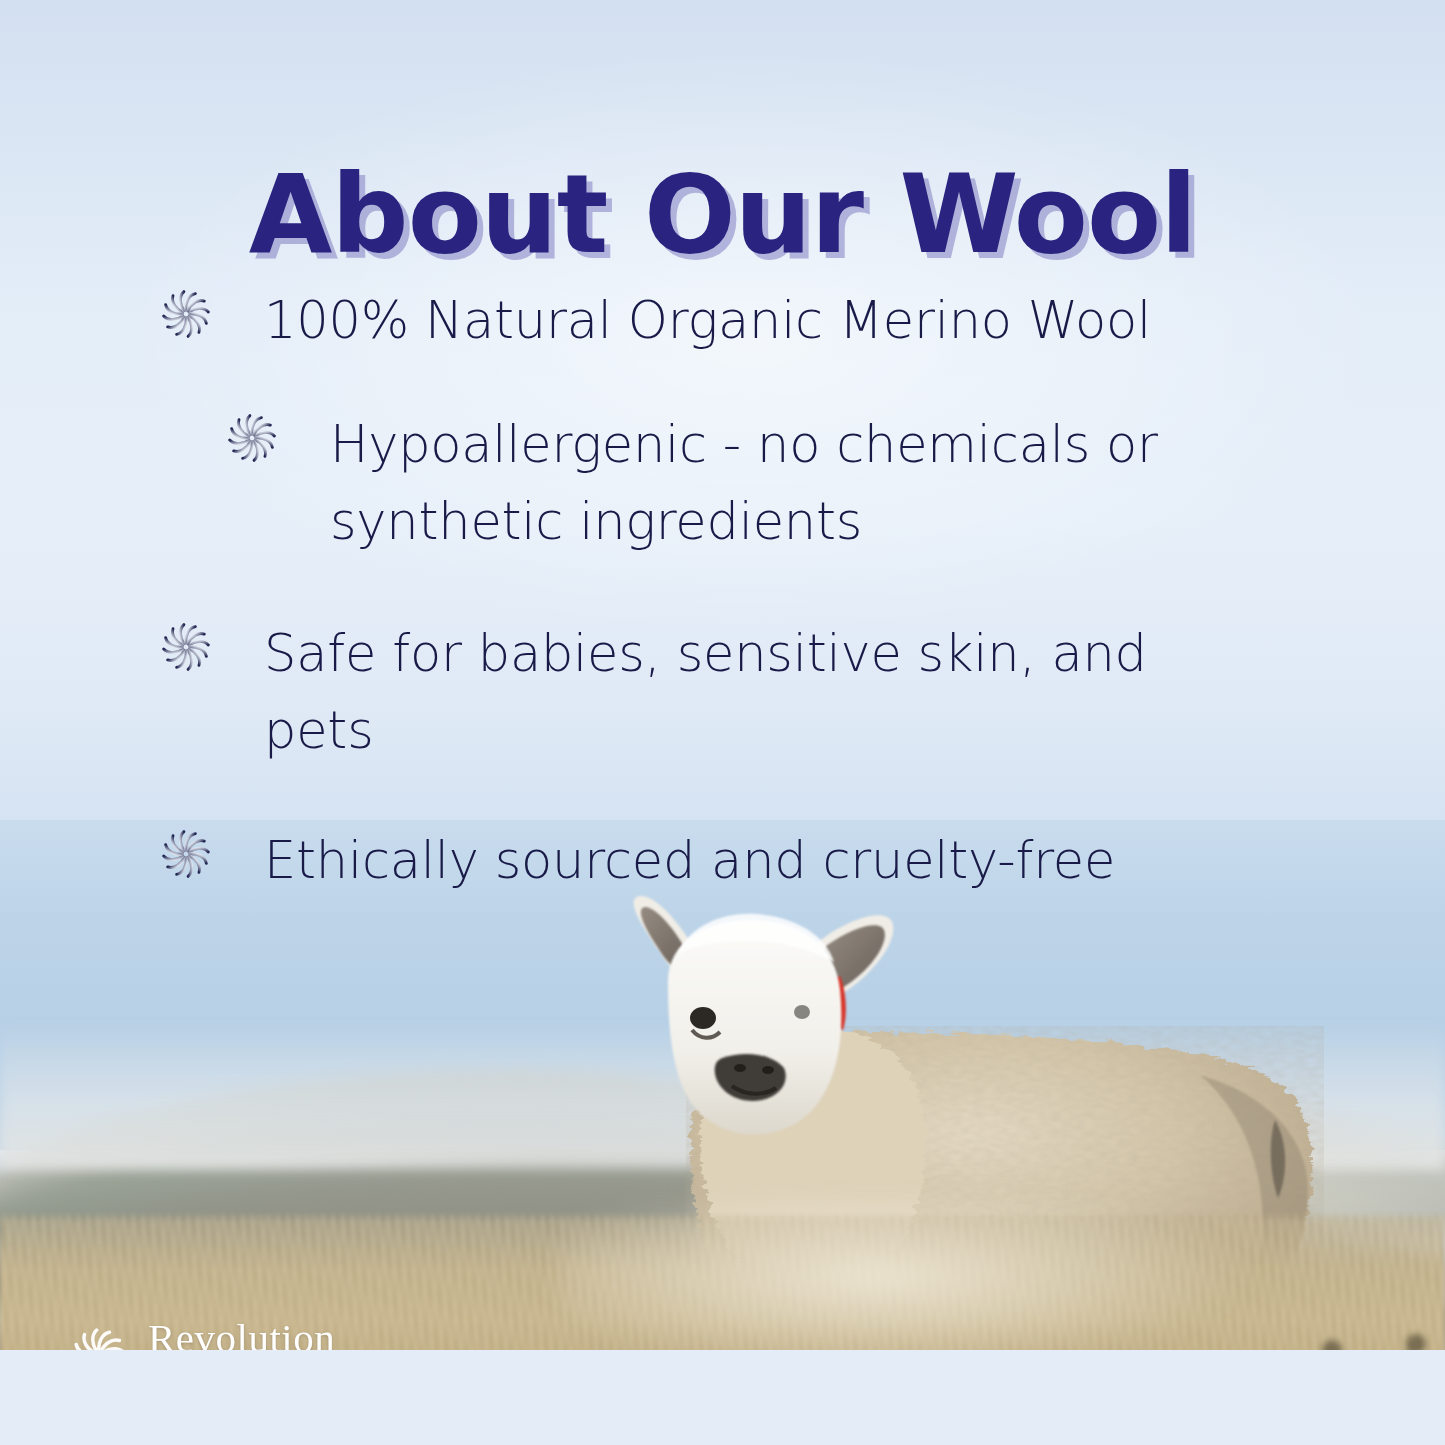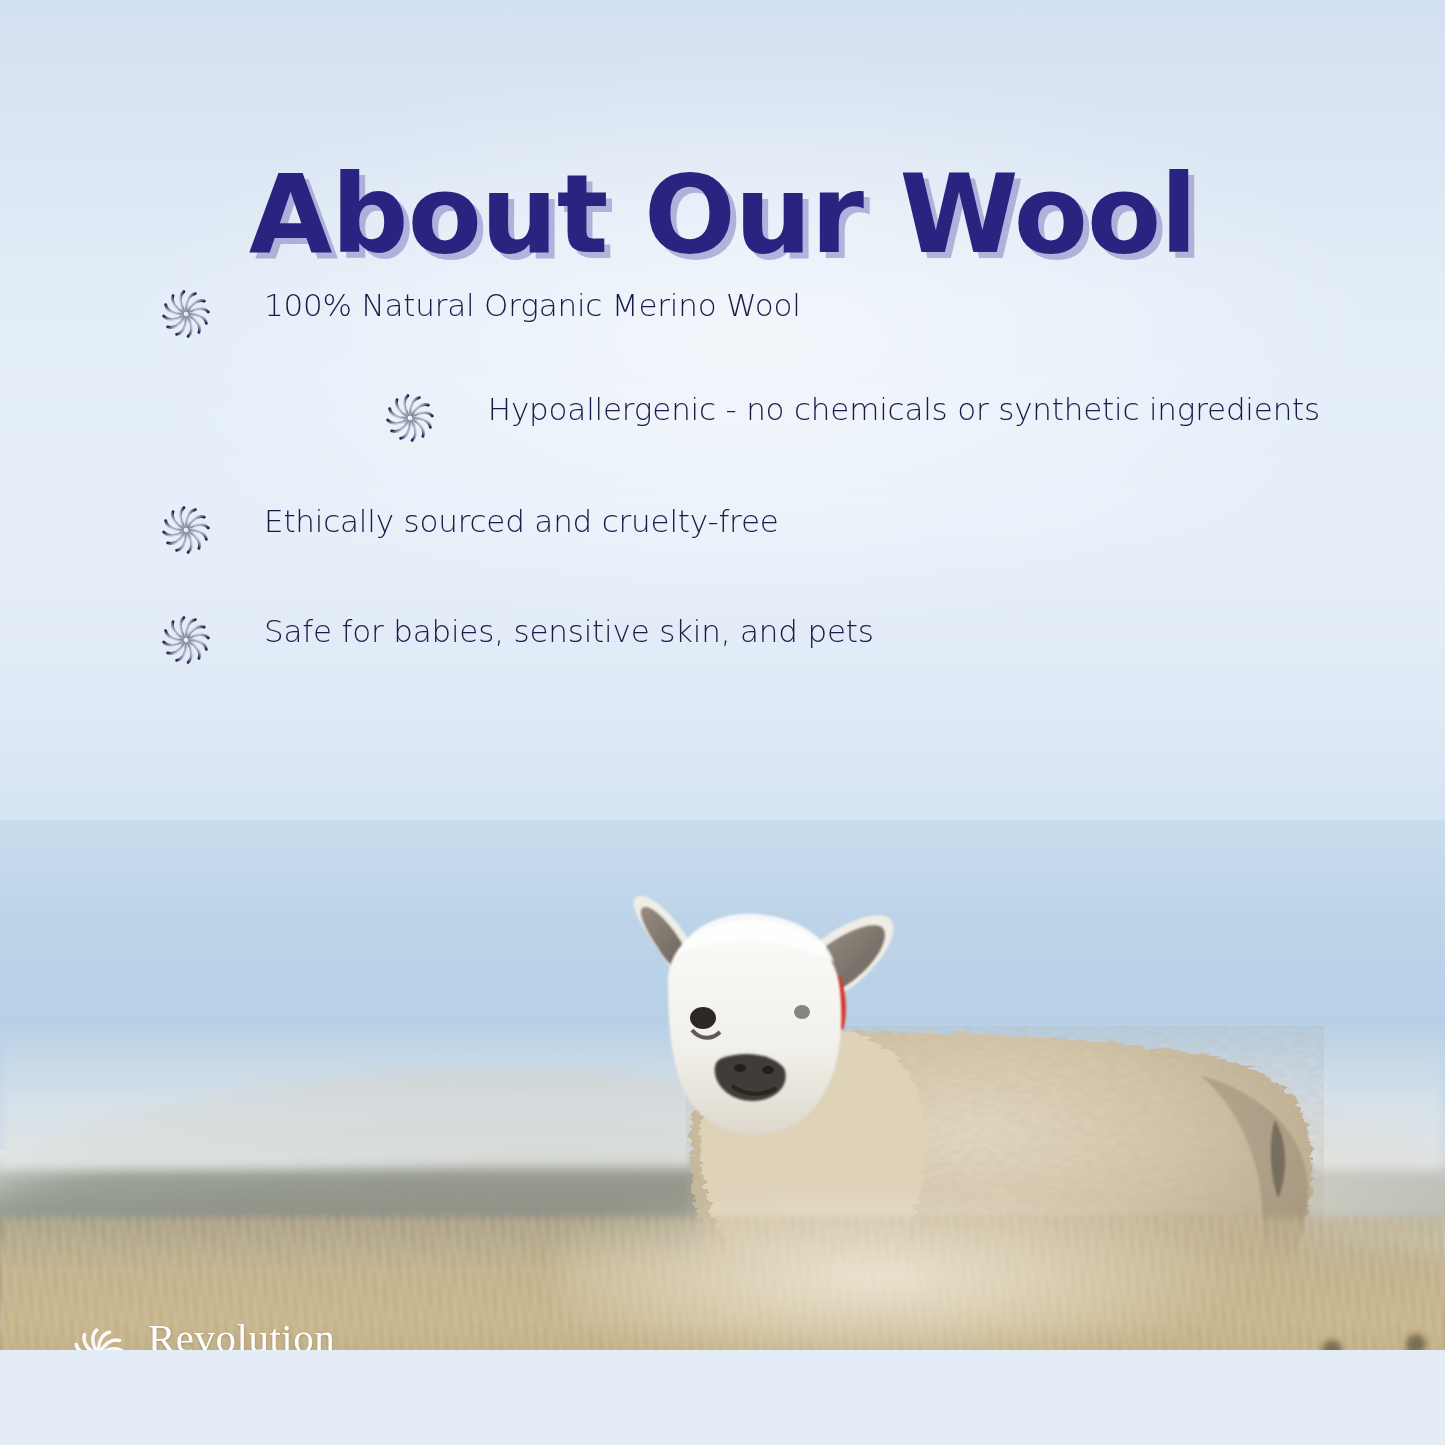--- a/index.html
+++ b/index.html
@@ -118,21 +118,21 @@
   
   .bullets{position:absolute;left:160px;top:282px;width:1160px;}
   .bullet{display:flex;align-items:flex-start;margin-bottom:46px;}
   .bullet:nth-child(2){margin-bottom:54px;justify-content:flex-end;}
   .bullet:nth-child(3){margin-bottom:52px;}
   .bullet-icon{flex:0 0 auto;width:52px;height:52px;margin-top:6px;}
   .bullet-text{
     margin-left:52px;
     font-family:"DejaVu Sans", sans-serif;
     font-weight:300;
-    font-size:31px;
+    font-size:51px;
     line-height:1.52;
     color:#191a48;
     max-width:990px;
     letter-spacing:-.2px;
   }
 
   
   .logo{position:absolute;left:70px;top:1318px;display:flex;align-items:center;}
   .logo-mark{width:58px;height:58px;flex:0 0 auto;}
   .logo-words{margin-left:20px;line-height:1;}
@@ -344,21 +344,21 @@
             <path d="M6,-4 C18,-12 34,-14 43,-4" transform="rotate(150)"></path>
             <path d="M6,-4 C18,-12 34,-14 43,-4" transform="rotate(180)"></path>
             <path d="M6,-4 C18,-12 34,-14 43,-4" transform="rotate(210)"></path>
             <path d="M6,-4 C18,-12 34,-14 43,-4" transform="rotate(240)"></path>
             <path d="M6,-4 C18,-12 34,-14 43,-4" transform="rotate(270)"></path>
             <path d="M6,-4 C18,-12 34,-14 43,-4" transform="rotate(300)"></path>
             <path d="M6,-4 C18,-12 34,-14 43,-4" transform="rotate(330)"></path>
           </g>
         </g>
       </svg>
-      <div class="bullet-text">Ethically sourced and cruelty-free</div>
+      <div class="bullet-text">Safe for babies, sensitive skin, and pets</div>
     </div>
 
     <div class="bullet">
       <svg class="bullet-icon" viewBox="0 0 100 100">
         <g fill="none" stroke="url(#sw1)" stroke-width="5.5" stroke-linecap="round">
           <g transform="translate(50,50)">
             <path d="M6,-4 C18,-12 34,-14 43,-4" transform="rotate(0)"></path>
             <path d="M6,-4 C18,-12 34,-14 43,-4" transform="rotate(30)"></path>
             <path d="M6,-4 C18,-12 34,-14 43,-4" transform="rotate(60)"></path>
             <path d="M6,-4 C18,-12 34,-14 43,-4" transform="rotate(90)"></path>
@@ -366,21 +366,21 @@
             <path d="M6,-4 C18,-12 34,-14 43,-4" transform="rotate(150)"></path>
             <path d="M6,-4 C18,-12 34,-14 43,-4" transform="rotate(180)"></path>
             <path d="M6,-4 C18,-12 34,-14 43,-4" transform="rotate(210)"></path>
             <path d="M6,-4 C18,-12 34,-14 43,-4" transform="rotate(240)"></path>
             <path d="M6,-4 C18,-12 34,-14 43,-4" transform="rotate(270)"></path>
             <path d="M6,-4 C18,-12 34,-14 43,-4" transform="rotate(300)"></path>
             <path d="M6,-4 C18,-12 34,-14 43,-4" transform="rotate(330)"></path>
           </g>
         </g>
       </svg>
-      <div class="bullet-text">Safe for babies, sensitive skin, and pets</div>
+      <div class="bullet-text">Ethically sourced and cruelty-free</div>
     </div>
 
   </div>
 
   <div class="logo">
     <svg class="logo-mark" viewBox="0 0 100 100">
       <g fill="none" stroke="#ffffff" stroke-width="6" stroke-linecap="round" opacity=".95">
         <g transform="translate(50,50)">
           <path d="M6,-4 C18,-12 34,-14 43,-4" transform="rotate(0)"></path>
           <path d="M6,-4 C18,-12 34,-14 43,-4" transform="rotate(30)"></path>

